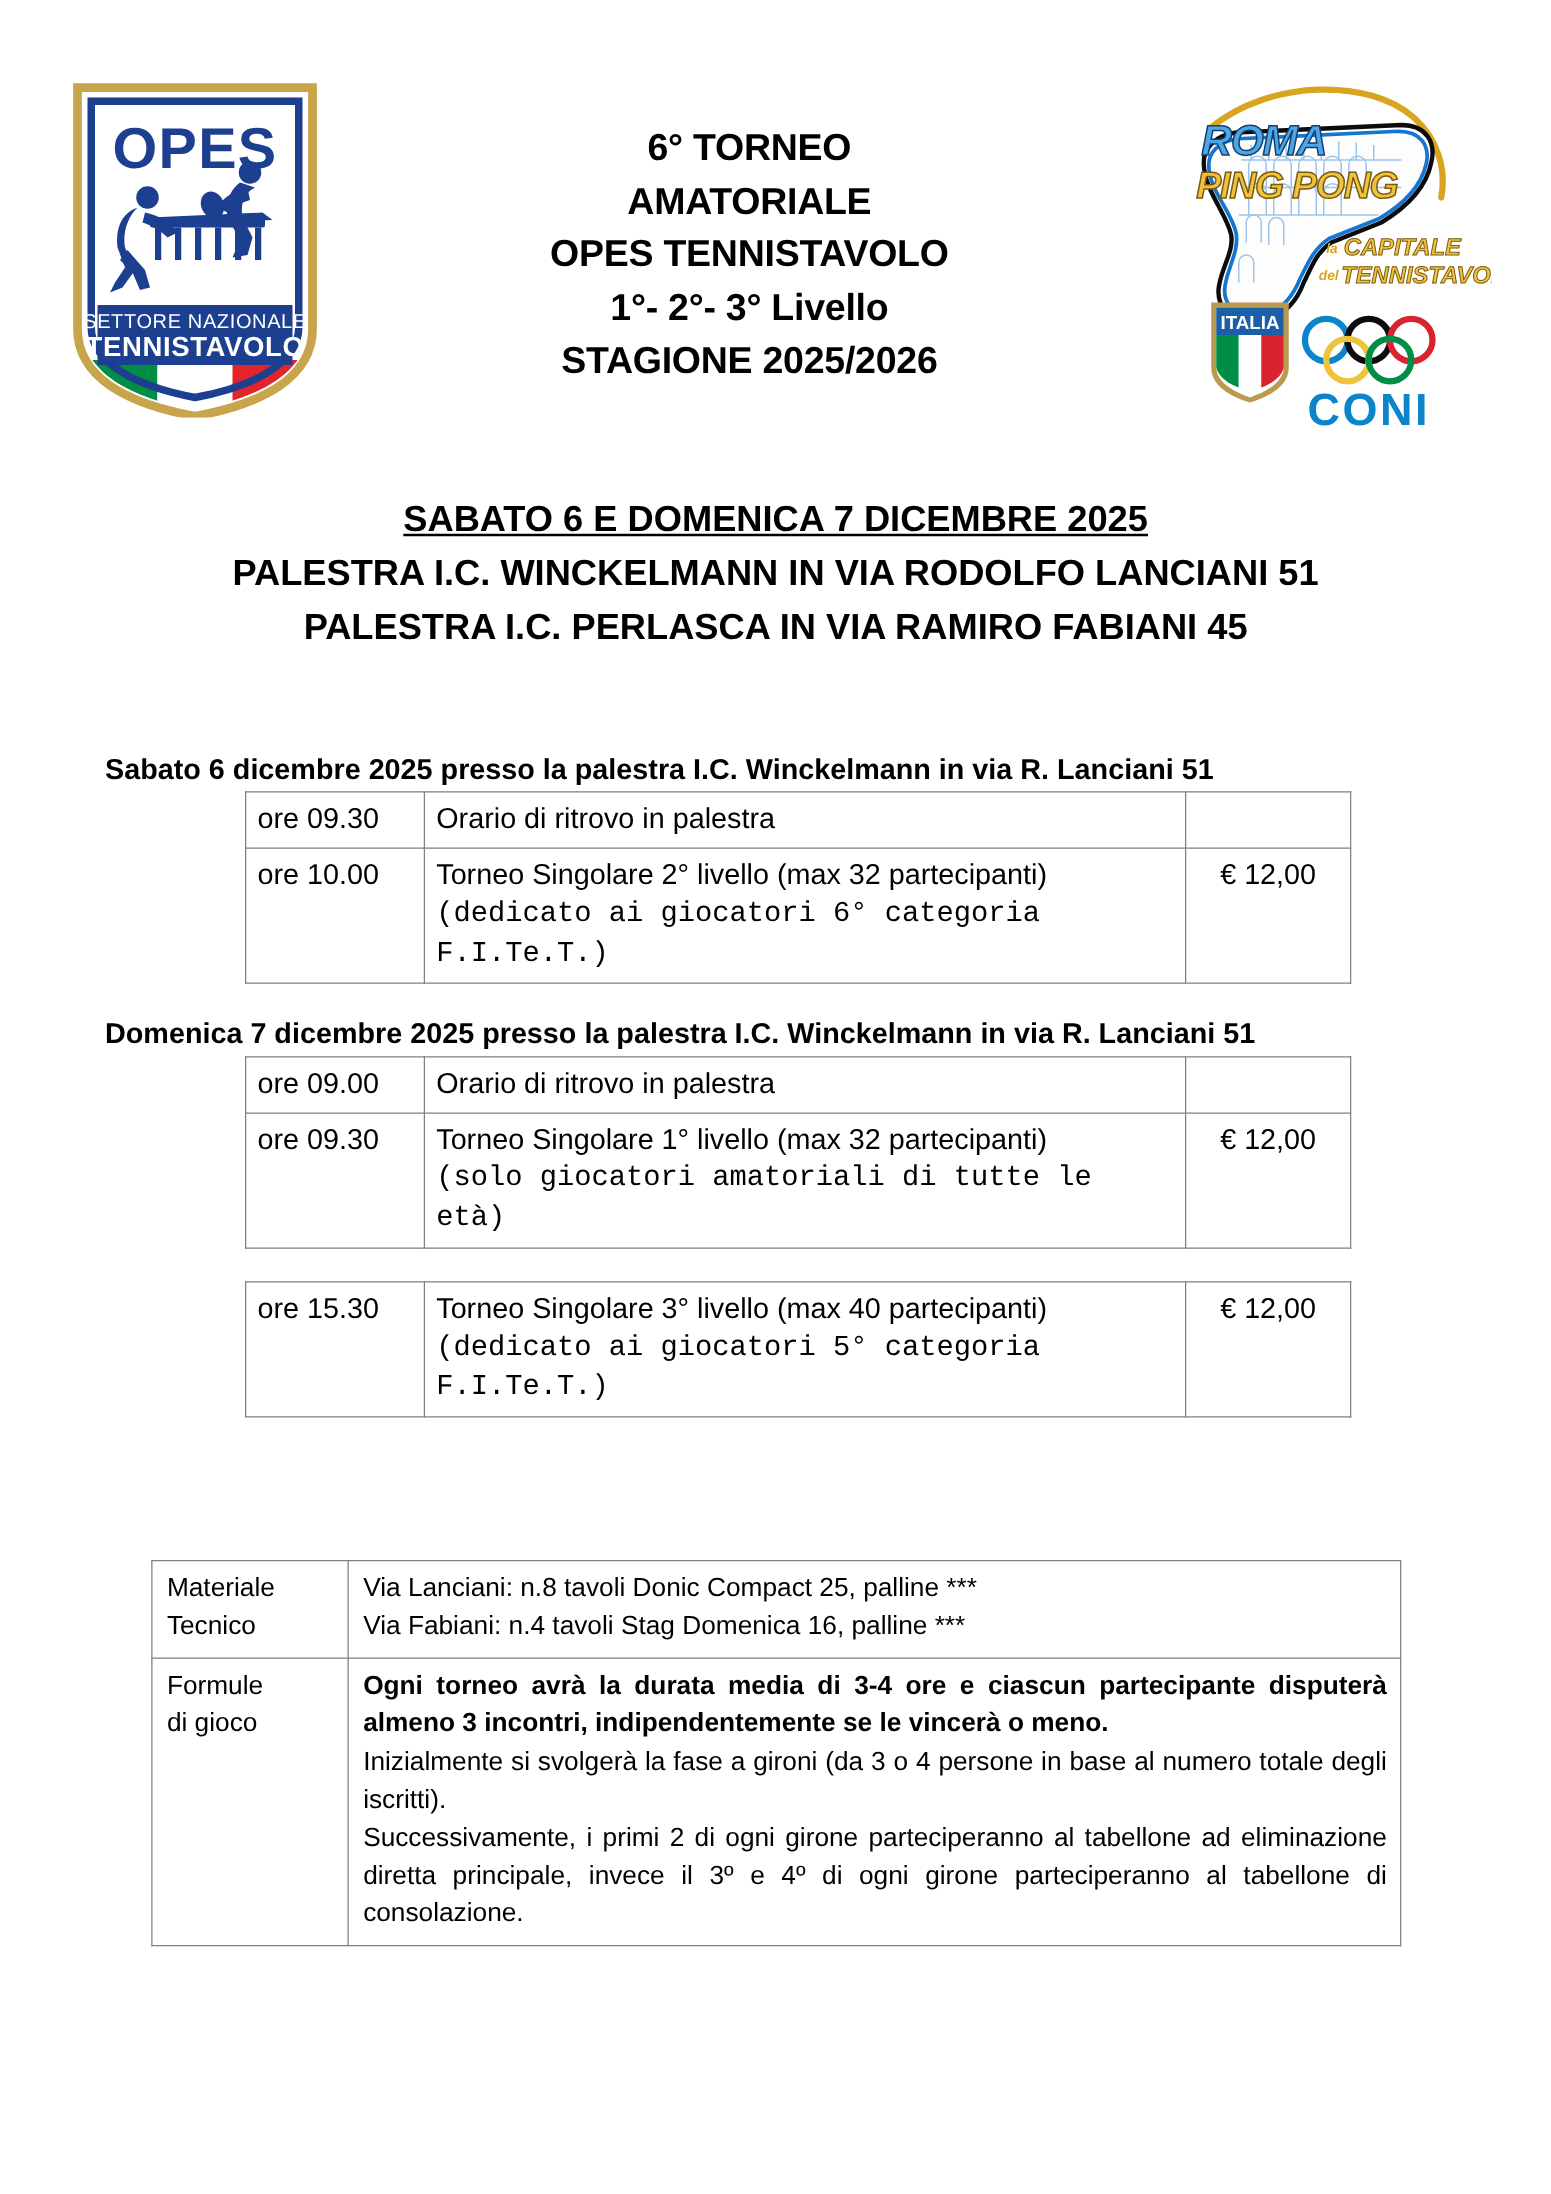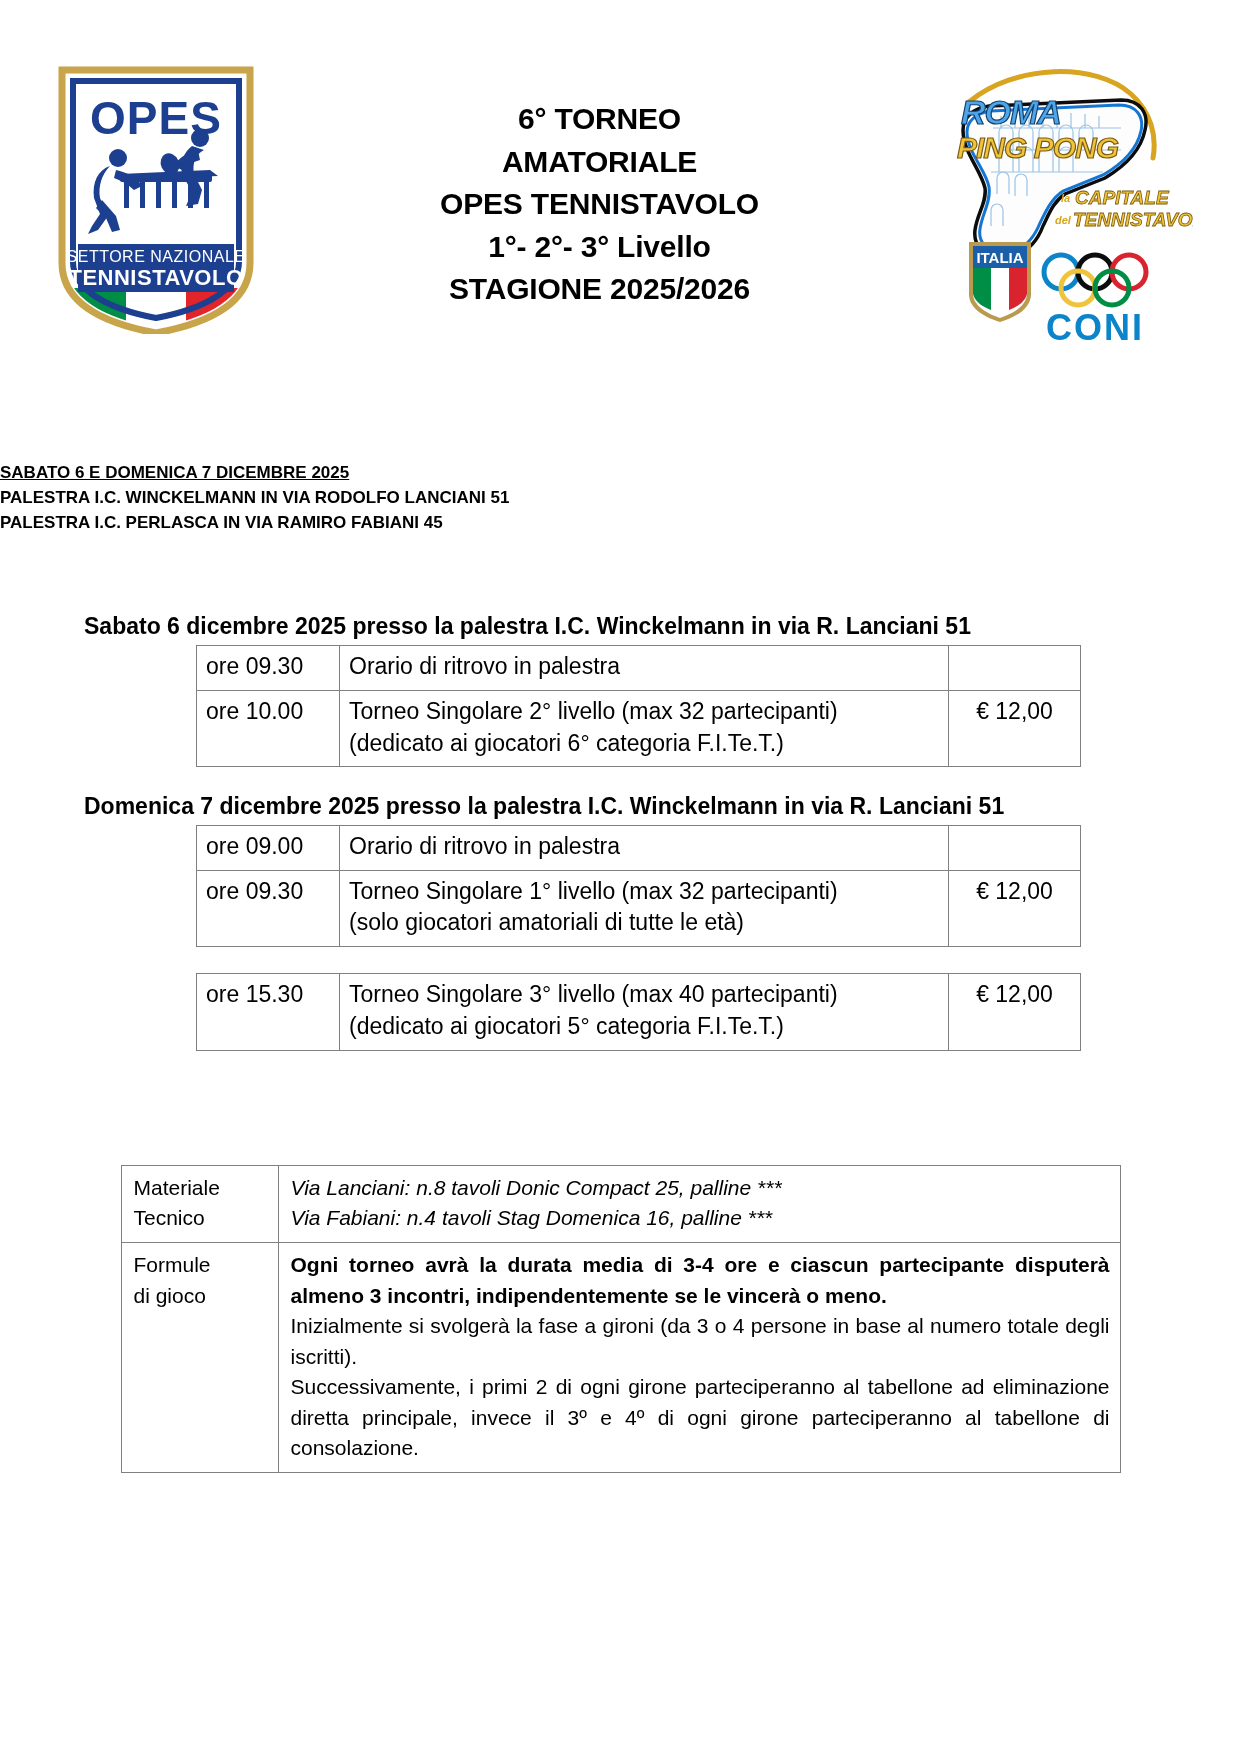--- a/index.html
+++ b/index.html
@@ -56,24 +56,24 @@
   .roma-logo {
     position: relative;
     width: 248px;
     height: 290px;
     flex: 0 0 auto;
   }
   .roma-logo svg { display: block; }
 
   
   .subtitle {
-    margin-top: 104px;
-    text-align: left;
+    margin-top: 39px;
+    text-align: center;
     font-weight: bold;
-    font-size: 17px;
+    font-size: 29px;
     line-height: 1.48;
   }
   .subtitle .underlined { text-decoration: underline; }
 
   
   .sections { margin-top: 78px; }
   .section { margin-bottom: 26px; }
   .section-heading {
     font-weight: bold;
     font-size: 23px;
@@ -90,39 +90,39 @@
   }
   table.sched td {
     border: 1px solid #808080;
     padding: 5px 9px 7px 9px;
     vertical-align: top;
     line-height: 1.38;
   }
   table.sched td.time { width: 124px; white-space: nowrap; }
   table.sched td.desc { width: 590px; }
   table.sched td.price { width: 113px; text-align: center; white-space: nowrap; }
-  table.sched td.desc .l2 { display: block; }
+  table.sched td.desc .l2 { display: block; font-family: Liberation Mono, monospace; }
 
   
   table.info {
     border-collapse: collapse;
     margin: 114px auto 0 auto;
     width: 1000px;
     table-layout: fixed;
     font-size: 21px;
   }
   table.info td {
     border: 1px solid #808080;
     padding: 7px 10px 9px 12px;
     vertical-align: top;
     line-height: 1.45;
   }
   table.info td.label { width: 134px; }
   table.info td.label .l { display: block; }
-  table.info td.body .line { display: block; font-style: italic; }
+  table.info td.body .line { display: block; }
   table.info td.body .bold { font-weight: bold; }
   table.info td.body p {
     margin: 0;
     text-align: justify;
     text-justify: inter-word;
   }
   table.info td.body p + p { margin-top: 0; }
 </style>
 </head>
 <body>

